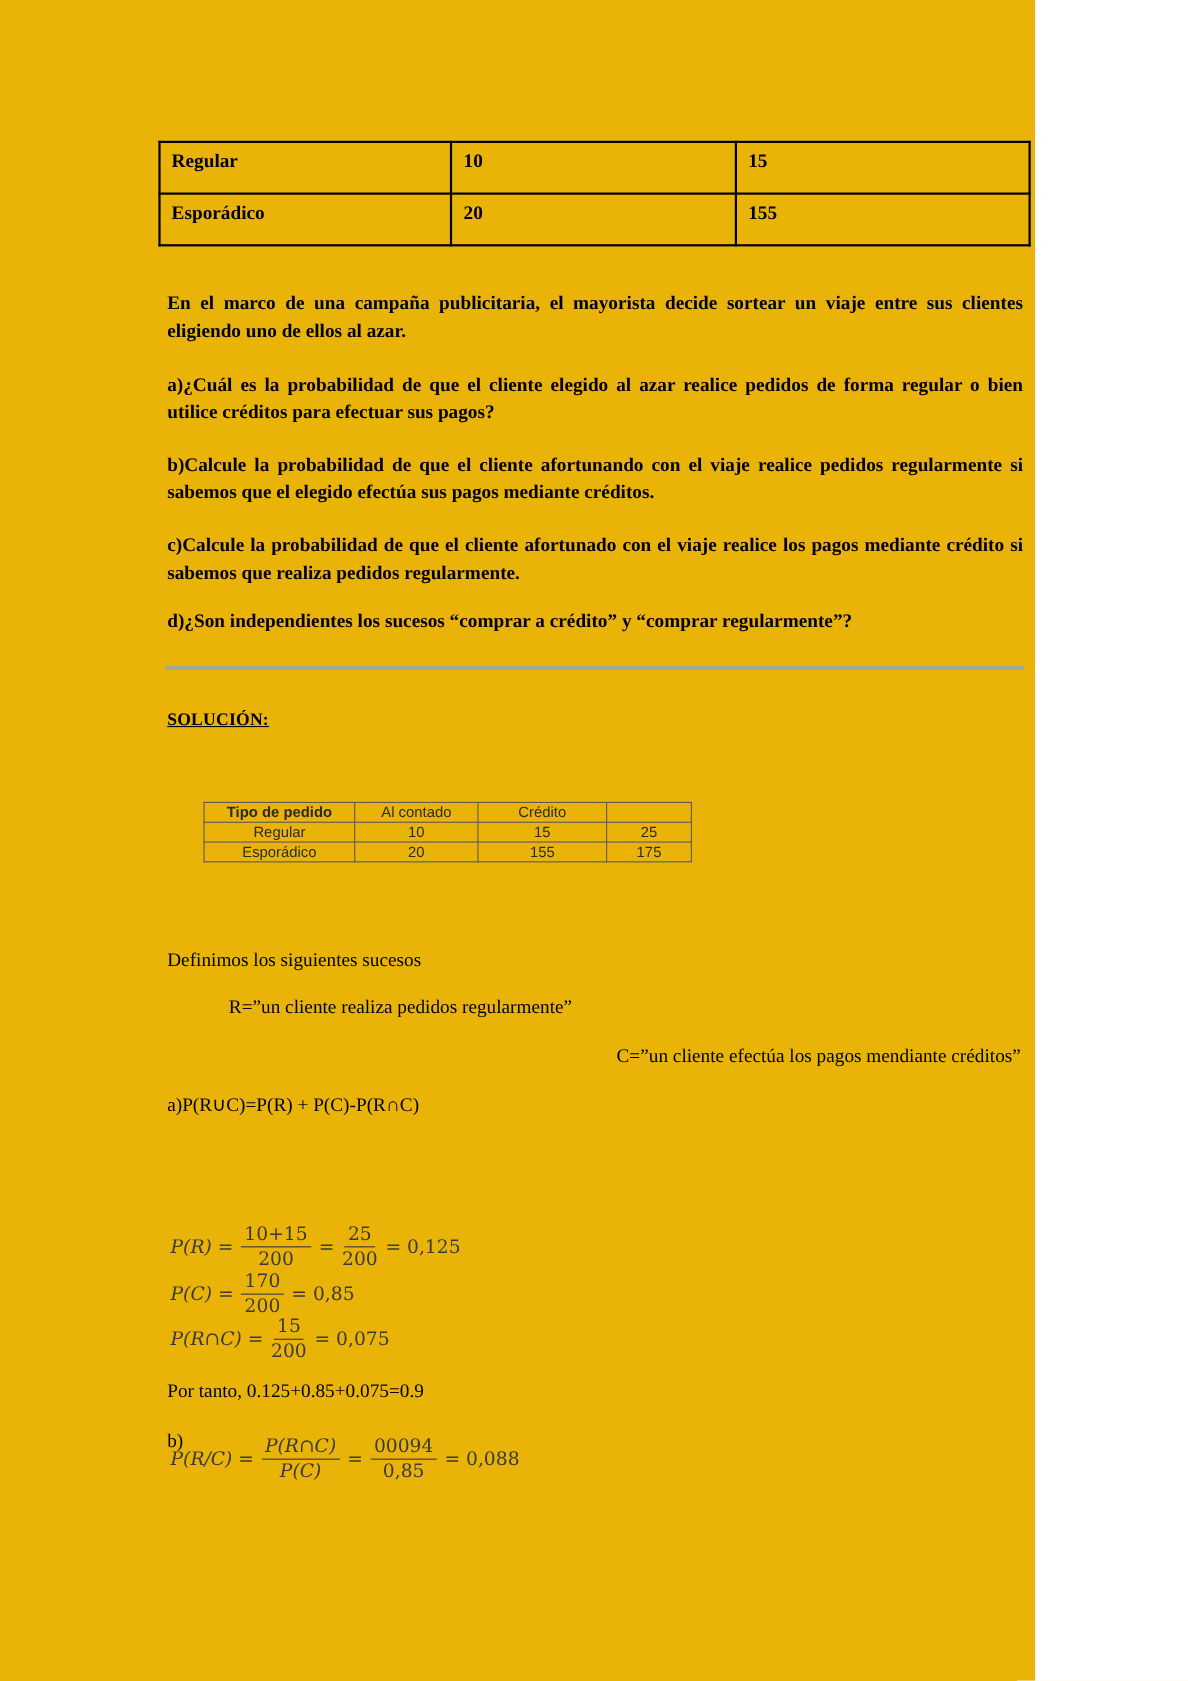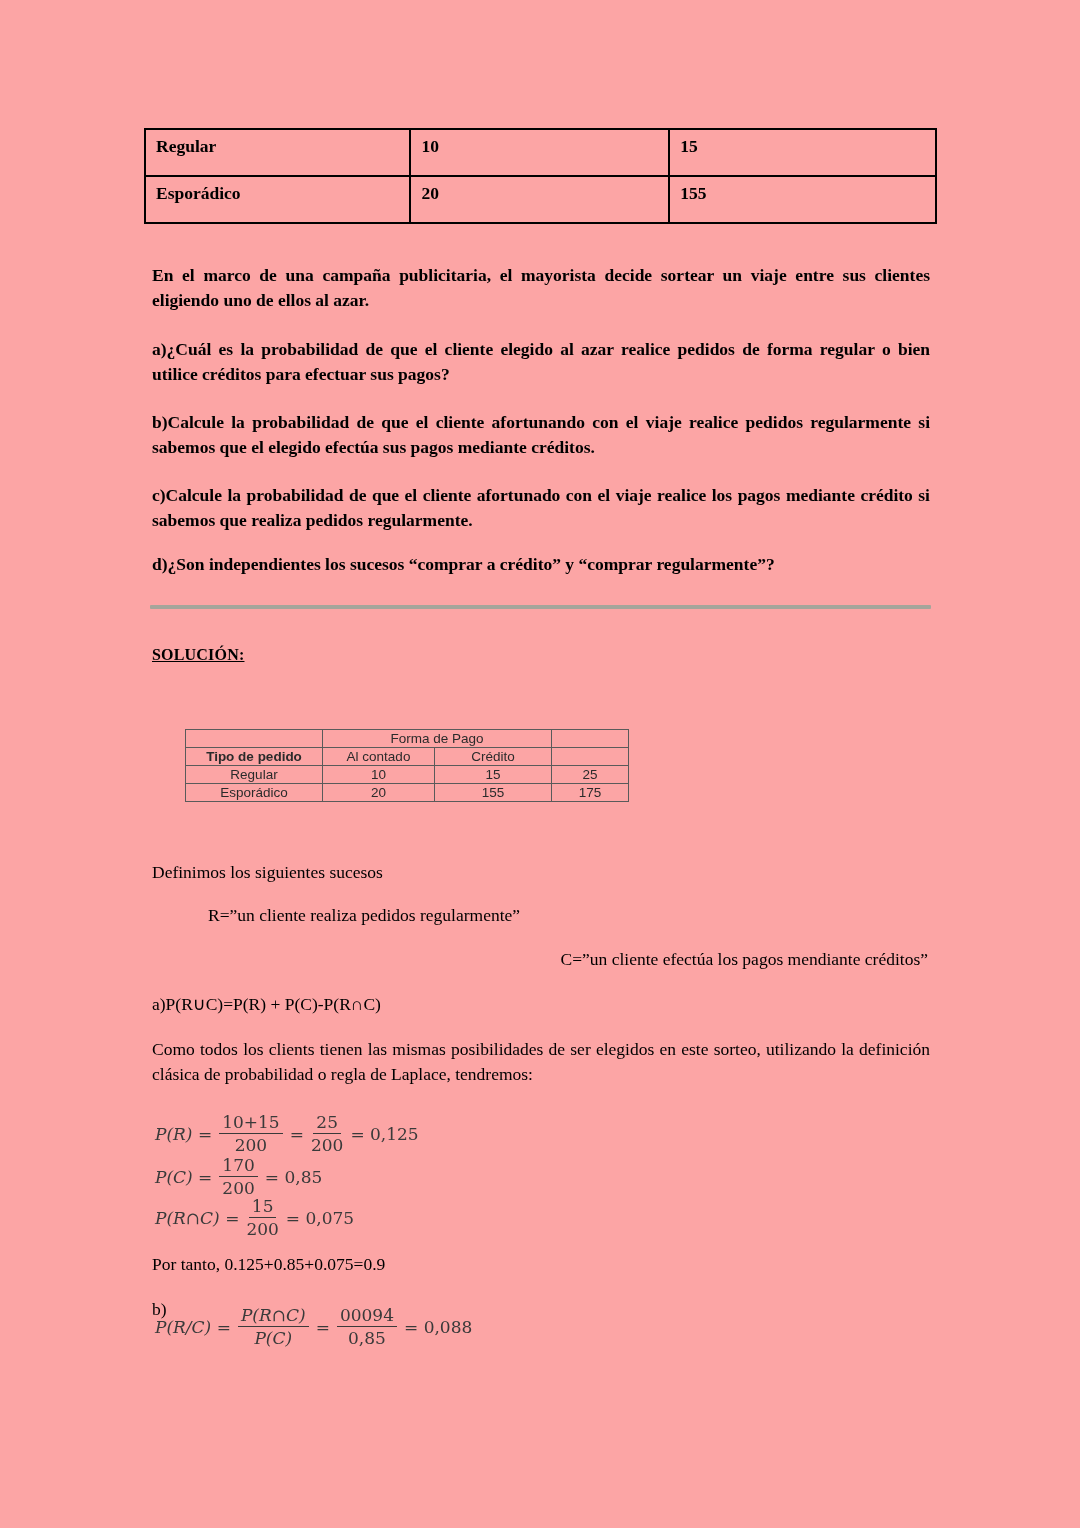--- a/index.html
+++ b/index.html
@@ -1,16 +1,16 @@
 <!DOCTYPE html>
 <html><head>
 <meta charset="utf-8">
 <style>
   html,body{margin:0;padding:0;background:#ffffff;}
-  .page{position:relative;width:1080px;height:1528px;background:#fca5a5;
+  .page{position:relative;width:941px;height:1528px;background:#eab308;
         font-family:"Liberation Serif", serif;color:#000;overflow:hidden;text-decoration:underline;}
 
   
   .top-table{position:absolute;left:144px;top:128px;width:793px;border-collapse:collapse;}
   .top-table td{border:2px solid #000;font-weight:bold;font-size:17.5px;
                 vertical-align:top;padding:6px 10px 18px 10px;height:20px;}
   .top-table .c1{width:253px;}
   .top-table .c2{width:250px;}
   .top-table .c3{width:258px;}
 
@@ -71,25 +71,20 @@
   <div class="para bold" style="top:552px">d)¿Son independientes los sucesos “comprar a crédito” y “comprar regularmente”?</div>
 
   <div class="divider"></div>
 
   <div class="sol-heading">SOLUCIÓN:</div>
 
   <div class="sol-table-wrap">
     <table class="sol-table">
       <tbody>
         <tr>
-          <td class="w1"></td>
-          <td colspan="2">Forma de Pago</td>
-          <td class="w4"></td>
-        </tr>
-        <tr>
           <td class="w1 hdr">Tipo de pedido</td>
           <td class="w2">Al contado</td>
           <td class="w3">Crédito</td>
           <td class="w4"></td>
         </tr>
         <tr>
           <td>Regular</td>
           <td>10</td>
           <td>15</td>
           <td>25</td>
@@ -101,21 +96,20 @@
           <td>175</td>
         </tr>
       </tbody>
     </table>
   </div>
 
   <div class="para" style="top:860px">Definimos los siguientes sucesos</div>
   <div class="para" style="top:903px;left:208px;width:720px;text-align:left">R=”un cliente realiza pedidos regularmente”</div>
   <div class="para" style="top:947px;left:208px;width:720px;text-align:right">C=”un cliente efectúa los pagos mendiante créditos”</div>
   <div class="para" style="top:992px">a)P(R∪C)=P(R) + P(C)-P(R∩C)</div>
-  <div class="para" style="top:1037px">Como todos los clients tienen las mismas posibilidades de ser elegidos en este sorteo, utilizando la definición clásica de probabilidad o regla de Laplace, tendremos:</div>
 
   <div class="eq" style="top:1112px">
     <span class="mvar">P(R) =</span>
     <span class="frac">
       <span class="num">10+15</span>
       <span class="den">200</span>
     </span>
     <span>=</span>
     <span class="frac">
       <span class="num">25</span>

